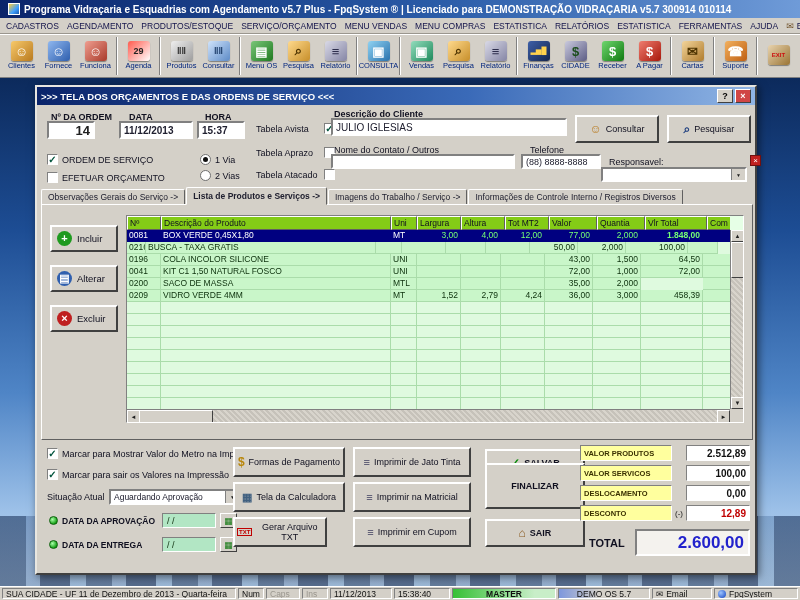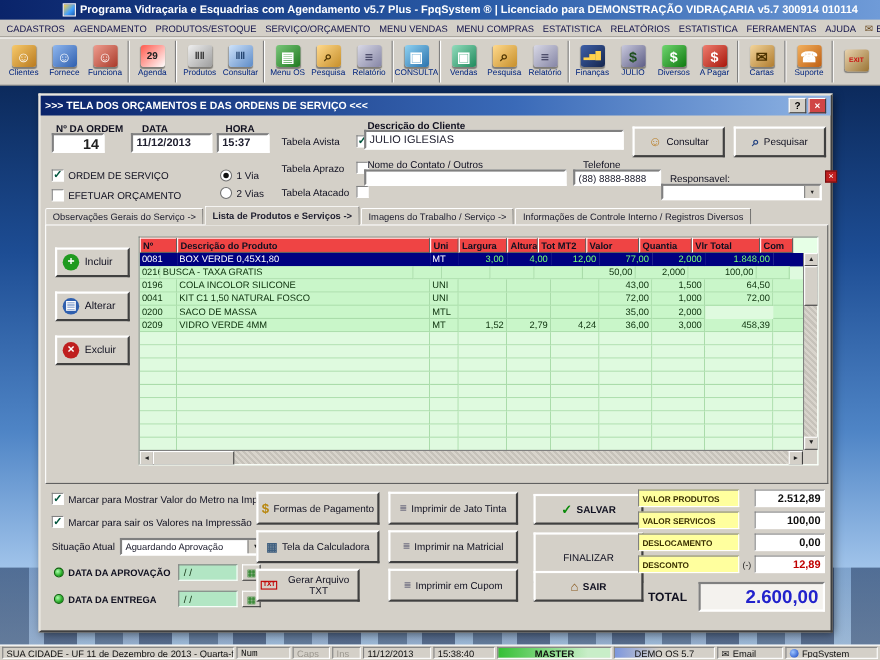--- a/index.html
+++ b/index.html
@@ -1,21 +1,21 @@
 <!DOCTYPE html>
 <html><head>
 <meta charset="utf-8">
 <style>
 *{margin:0;padding:0;box-sizing:border-box;}
 html,body{width:800px;height:600px;}
 body{font-family:"Liberation Sans",sans-serif;background:#000;}
 .screen{position:relative;width:800px;height:600px;overflow:hidden;background:#d4d0c8;}
 
 
-.titlebar{height:18px;background:linear-gradient(90deg,#0a246a,#2a5ca8 55%,#6f9bd8);display:flex;align-items:center;gap:4px;padding:0 20px;color:#fff;font-size:10px;font-weight:bold;white-space:nowrap;overflow:hidden;justify-content:flex-end;}
+.titlebar{height:18px;background:linear-gradient(90deg,#0a246a,#2a5ca8 55%,#6f9bd8);display:flex;align-items:center;gap:4px;padding:0 8px;color:#fff;font-size:10px;font-weight:bold;white-space:nowrap;overflow:hidden;}
 .app-ic{width:12px;height:12px;background:linear-gradient(135deg,#ffd040,#40a0ff 60%,#1a5cb0);border:1px solid #fff;flex:0 0 auto;}
 
 
 .menubar{height:16px;background:#d4d0c8;display:flex;align-items:center;padding:0 2px;border-bottom:1px solid #9a968e;overflow:hidden;}
 .menu-item{font-size:8.5px;color:#13134a;padding:0 4px;height:16px;display:flex;align-items:center;gap:3px;white-space:nowrap;cursor:default;}
 .menu-ic{font-size:9px;color:#6a4a20;}
 
 
 .toolbar{height:44px;background:#d4d0c8;display:flex;align-items:center;padding:0 3px;border-bottom:1px solid #808080;box-shadow:inset 0 1px 0 #fff;overflow:hidden;}
 .tb-btn{width:37px;height:42px;display:flex;flex-direction:column;align-items:center;justify-content:center;gap:1px;flex:0 0 auto;}
@@ -57,21 +57,21 @@
 .tab.active{height:18px;font-weight:bold;border-bottom-color:#d4d0c8;z-index:2;}
 .tabpanel{position:absolute;left:4px;top:99px;width:712px;height:236px;background:#d4d0c8;border:1px solid;border-color:#fff #606060 #606060 #fff;}
 
 
 .side-btn{position:absolute;left:8px;width:68px;height:27px;background:#d4d0c8;border:2px solid;border-color:#fff #404040 #404040 #fff;display:flex;align-items:center;gap:5px;padding-left:5px;font-size:9.5px;color:#101020;}
 .side-ic{width:15px;height:15px;border-radius:50%;color:#fff;font-size:11px;font-weight:bold;display:flex;align-items:center;justify-content:center;line-height:13px;flex:0 0 auto;}
 
 
 .grid{position:absolute;left:84px;top:10px;width:618px;height:208px;background:#e6ffe6;border:1px solid;border-color:#808080 #fff #fff #808080;overflow:hidden;}
 .grid-head{display:flex;height:14px;overflow:hidden;margin-right:13px;}
-.g-h{background:#ef4444;border:1px solid;border-color:#fff #606060 #606060 #fff;font-size:8.5px;padding:0 2px;display:flex;align-items:center;flex:0 0 auto;overflow:hidden;white-space:nowrap;color:#101020;font-weight:bold;}
+.g-h{background:#84cc16;border:1px solid;border-color:#fff #606060 #606060 #fff;font-size:8.5px;padding:0 2px;display:flex;align-items:center;flex:0 0 auto;overflow:hidden;white-space:nowrap;color:#101020;}
 .grid-body{position:absolute;left:0;top:14px;right:13px;bottom:13px;overflow:hidden;background:#dffadf;}
 .g-row{display:flex;height:12px;}
 .g-c{flex:0 0 auto;font-size:8.5px;line-height:10px;padding:0 2px;border-right:1px solid #aadcaa;border-bottom:1px solid #aadcaa;background:#c9f6c9;color:#0c300c;overflow:hidden;white-space:nowrap;}
 .g-c.num{text-align:right;}
 .g-row.empty .g-c{background:#dffadf;}
 .g-row.sel .g-c{background:#000080;color:#fff;border-color:#000080;}
 .g-row.sel .g-c.num{color:#74ff74;}
 .vscroll{position:absolute;top:14px;right:0;bottom:13px;width:13px;background:repeating-linear-gradient(45deg,#d8d4cc 0 2px,#c6c2ba 2px 4px);border-left:1px solid #808080;}
 .hscroll{position:absolute;left:0;right:13px;bottom:0;height:13px;background:repeating-linear-gradient(45deg,#d8d4cc 0 2px,#c6c2ba 2px 4px);border-top:1px solid #808080;}
 .sarrow{position:absolute;width:13px;height:12px;background:#d4d0c8;border:1px solid;border-color:#fff #404040 #404040 #fff;font-size:6px;display:flex;align-items:center;justify-content:center;color:#202020;}
@@ -97,21 +97,21 @@
 .tot-minus{width:14px;font-size:8px;display:flex;align-items:center;justify-content:center;color:#202020;}
 .tot-val{flex:1;background:#fff;border:1px solid;border-color:#808080 #fff #fff #808080;font-size:10px;font-weight:bold;display:flex;align-items:center;justify-content:flex-end;padding-right:3px;color:#101010;}
 .tot-val.red{color:#c00000;}
 .total-label{position:absolute;left:552px;top:432px;font-size:11px;font-weight:bold;color:#101020;}
 .total-value{position:absolute;left:598px;top:424px;width:115px;height:27px;background:#f4f2ee;border:2px solid;border-color:#808080 #fff #fff #808080;font-size:17px;font-weight:bold;color:#2222cc;display:flex;align-items:center;justify-content:flex-end;padding-right:4px;}
 
 
 .statusbar{height:14px;background:#d4d0c8;display:flex;gap:2px;padding:1px 2px;border-top:1px solid #fff;}
 .sb{border:1px solid;border-color:#808080 #fff #fff #808080;font-size:8.5px;display:flex;align-items:center;padding:0 3px;white-space:nowrap;overflow:hidden;color:#101010;}
 .sb-loc{flex:1;}
-.sb-num{width:49px;font-family:Liberation Mono, monospace;}
+.sb-num{width:26px;}
 .sb-caps{width:34px;}
 .sb-ins{width:26px;}
 .sb-date{width:62px;}
 .sb-time{width:56px;}
 .sb-user{width:104px;background:linear-gradient(90deg,#35c035,#c8eec8 80%);font-weight:bold;justify-content:center;}
 .sb-demo{width:92px;background:linear-gradient(90deg,#7d97dd,#d4d0c8 45%);justify-content:center;}
 .sb-email{width:60px;gap:3px;}
 .sb-brand{width:84px;gap:3px;}
 .dim{color:#9a968e;}
 .brand-dot{width:8px;height:8px;border-radius:50%;background:radial-gradient(circle at 35% 35%,#9cc4ff,#1040c0);flex:0 0 auto;}
@@ -224,25 +224,25 @@
         <div class="tb-ic" style="background: linear-gradient(135deg, rgb(217, 217, 230), rgb(133, 133, 165)); color: rgb(46, 46, 77); font-size: 13px;">≡</div>
         <div class="tb-lb">Relatório</div>
       </div>
       <div class="tb-sep"></div>
       <div class="tb-btn">
         <div class="tb-ic" style="background: linear-gradient(135deg, rgb(61, 95, 168), rgb(21, 38, 77)); color: rgb(255, 210, 77); font-size: 7px;">▂▅█</div>
         <div class="tb-lb">Finanças</div>
       </div>
       <div class="tb-btn">
         <div class="tb-ic" style="background: linear-gradient(135deg, rgb(201, 201, 221), rgb(93, 93, 133)); color: rgb(28, 77, 28); font-size: 13px;">$</div>
-        <div class="tb-lb">JULIO</div>
+        <div class="tb-lb">CIDADE</div>
       </div>
       <div class="tb-btn">
         <div class="tb-ic" style="background: linear-gradient(135deg, rgb(111, 214, 111), rgb(15, 122, 15)); color: rgb(255, 255, 255); font-size: 13px;">$</div>
-        <div class="tb-lb">Diversos</div>
+        <div class="tb-lb">Receber</div>
       </div>
       <div class="tb-btn">
         <div class="tb-ic" style="background: linear-gradient(135deg, rgb(239, 125, 111), rgb(168, 23, 10)); color: rgb(255, 255, 255); font-size: 13px;">$</div>
         <div class="tb-lb">A Pagar</div>
       </div>
       <div class="tb-sep"></div>
       <div class="tb-btn">
         <div class="tb-ic" style="background: linear-gradient(135deg, rgb(242, 212, 154), rgb(176, 124, 46)); color: rgb(77, 51, 0); font-size: 13px;">✉</div>
         <div class="tb-lb">Cartas</div>
       </div>
@@ -351,38 +351,38 @@
                 <div class="side-ic" style="background: rgb(191, 31, 31);">×</div>
                 <div>Excluir</div>
               </div>
             </div>
           <div class="grid">
             <div class="grid-head">
                 <div class="g-h" style="width: 34px;">Nº</div>
                 <div class="g-h" style="width: 230px;">Descrição do Produto</div>
                 <div class="g-h" style="width: 26px;">Uni</div>
                 <div class="g-h" style="width: 44px;">Largura</div>
-                <div class="g-h" style="width: 28px;">Altura</div>
+                <div class="g-h" style="width: 44px;">Altura</div>
                 <div class="g-h" style="width: 44px;">Tot MT2</div>
                 <div class="g-h" style="width: 48px;">Valor</div>
                 <div class="g-h" style="width: 48px;">Quantia</div>
                 <div class="g-h" style="width: 62px;">Vlr Total</div>
                 <div class="g-h" style="width: 30px;">Com</div>
               </div>
             <div class="grid-body">
                 <div class="g-row sel">
                   <div class="g-c" style="width: 34px;">0081</div>
                   <div class="g-c" style="width: 230px;">BOX VERDE 0,45X1,80</div>
                   <div class="g-c" style="width: 26px;">MT</div>
                   <div class="g-c num" style="width: 44px;">3,00</div>
                   <div class="g-c num" style="width: 40px;">4,00</div>
                   <div class="g-c num" style="width: 44px;">12,00</div>
                   <div class="g-c num" style="width: 48px;">77,00</div>
                   <div class="g-c num" style="width: 48px;">2,000</div>
-                  <div class="g-c num" style="width: 62px;">1.848,00</div>
+                  <div class="g-c num" style="width: 62px; font-weight: bold;">1.848,00</div>
                   <div class="g-c" style="width: 30px;"></div>
                 </div>
                 <div class="g-row">
                   <div class="g-c" style="width: 19px;">0216</div>
                   <div class="g-c" style="width: 230px;">BUSCA - TAXA GRATIS</div>
                   <div class="g-c" style="width: 26px;"></div>
                   <div class="g-c num" style="width: 44px;"></div>
                   <div class="g-c num" style="width: 40px;"></div>
                   <div class="g-c num" style="width: 44px;"></div>
                   <div class="g-c num" style="width: 48px;">50,00</div>
@@ -616,21 +616,21 @@
           <span>Gerar Arquivo TXT</span>
         </div>
         <div class="btn" style="left:316px;top:412px;width:118px;height:30px">
           <span class="bic" style="color:#404060;font-size:11px">≡</span>
           <span>Imprimir em Cupom</span>
         </div>
         <div class="btn" style="left:448px;top:344px;width:100px;height:28px;font-weight:bold">
           <span class="bic" style="color:#0a8a0a;font-size:12px">✓</span>
           <span>SALVAR</span>
         </div>
-        <div class="btn" style="left:448px;top:379px;width:100px;height:46px;font-weight:normal">
+        <div class="btn" style="left:448px;top:358px;width:100px;height:46px;font-weight:bold">
           <span>FINALIZAR</span>
         </div>
         <div class="btn" style="left:448px;top:414px;width:100px;height:28px;font-weight:bold">
           <span class="bic" style="color:#8a5a20;font-size:12px">⌂</span>
           <span>SAIR</span>
         </div>
 
         <div class="tot-wrap">
             <div class="tot-row">
               <div class="tot-lb">VALOR PRODUTOS</div>

